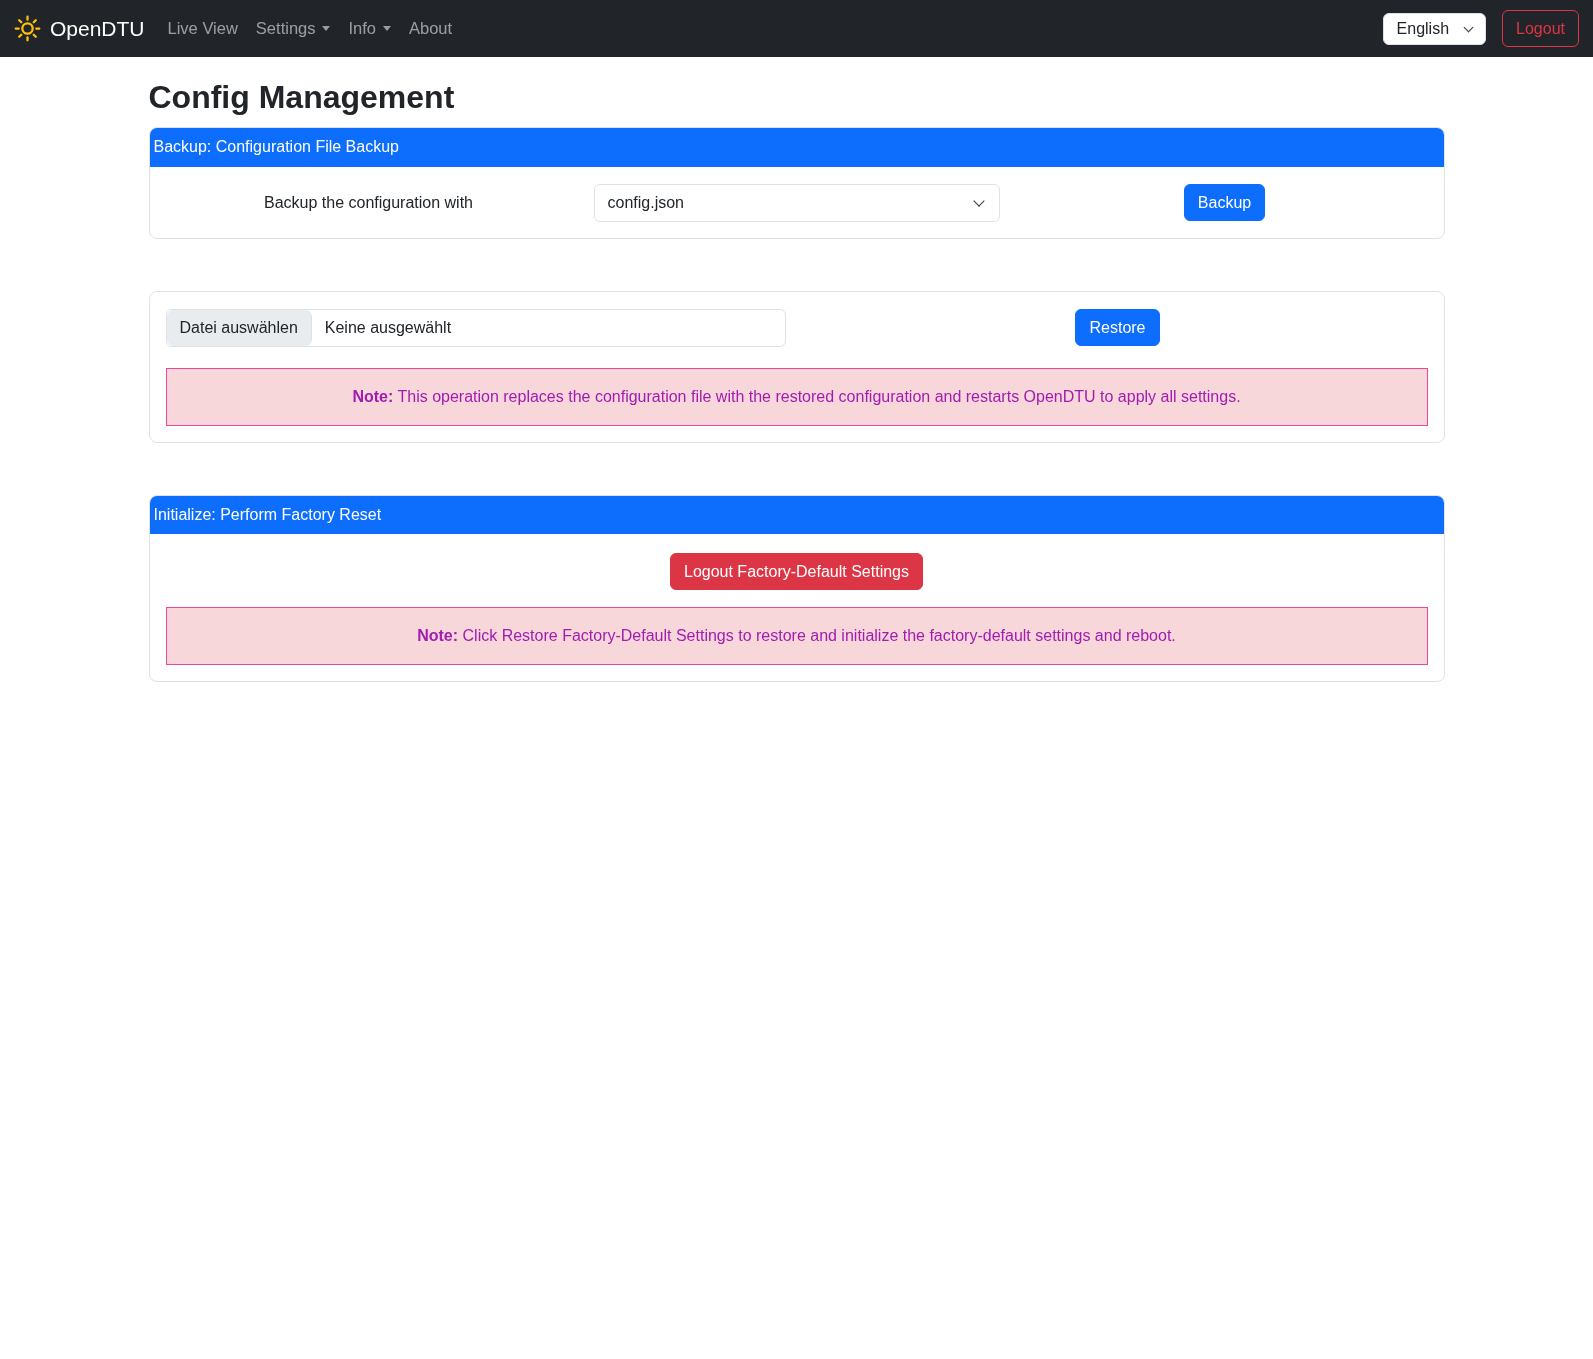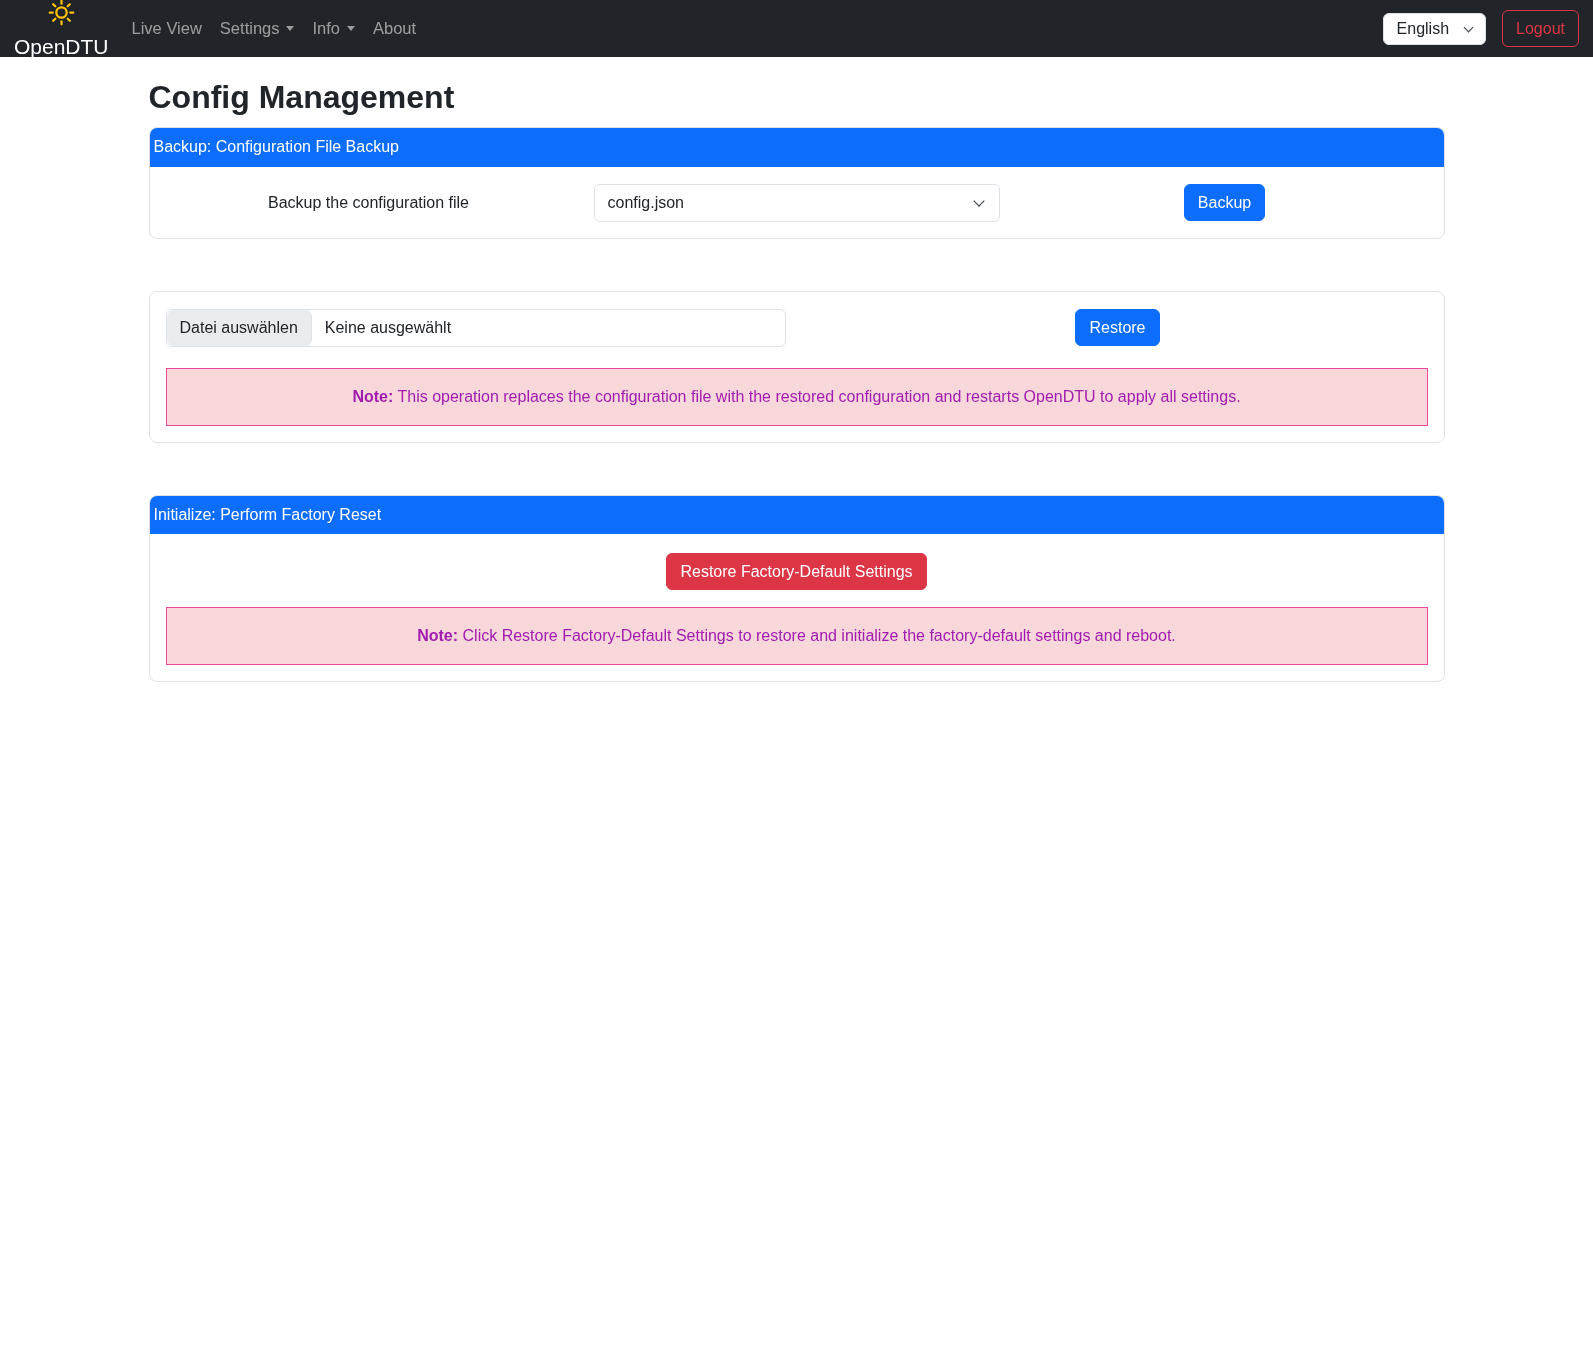--- a/index.html
+++ b/index.html
@@ -23,21 +23,20 @@
   }
   .brand {
     display: flex;
     align-items: center;
     gap: 9px;
     color: #ffffff;
     font-size: 21px;
     font-weight: 500;
     cursor: pointer;
     white-space: nowrap;
-    flex-direction: column;
   }
   .nav-links {
     display: flex;
     align-items: center;
     margin-left: 14px;
   }
   .nav-link {
     color: rgba(255,255,255,0.55);
     font-size: 16.5px;
     padding: 8px 9px;
@@ -251,21 +250,21 @@
 </nav>
 
 <div class="container">
   <h1 class="page-title">Config Management</h1>
 
   <div class="card">
     <div class="card-header">Backup: Configuration File Backup</div>
     <div class="card-body">
       <div class="row3">
         <div class="col col-center-text">
-          <span>Backup the configuration file</span>
+          <span>Backup the configuration with</span>
         </div>
         <div class="col">
           <div class="form-select">
             <span>config.json</span>
             <span class="chev"></span>
           </div>
         </div>
         <div class="col col-center">
           <button class="btn btn-primary">Backup</button>
         </div>
@@ -289,20 +288,20 @@
       <div class="alert-danger mt-row">
         <strong>Note:</strong> <span>This operation replaces the configuration file with the restored configuration and restarts OpenDTU to apply all settings.</span>
       </div>
     </div>
   </div>
 
   <div class="card">
     <div class="card-header">Initialize: Perform Factory Reset</div>
     <div class="card-body">
       <div class="btn-row-center">
-        <button class="btn btn-danger">Restore Factory-Default Settings</button>
+        <button class="btn btn-danger">Logout Factory-Default Settings</button>
       </div>
       <div class="alert-danger">
         <strong>Note:</strong> <span>Click Restore Factory-Default Settings to restore and initialize the factory-default settings and reboot.</span>
       </div>
     </div>
   </div>
 </div>
 
 </body></html>

